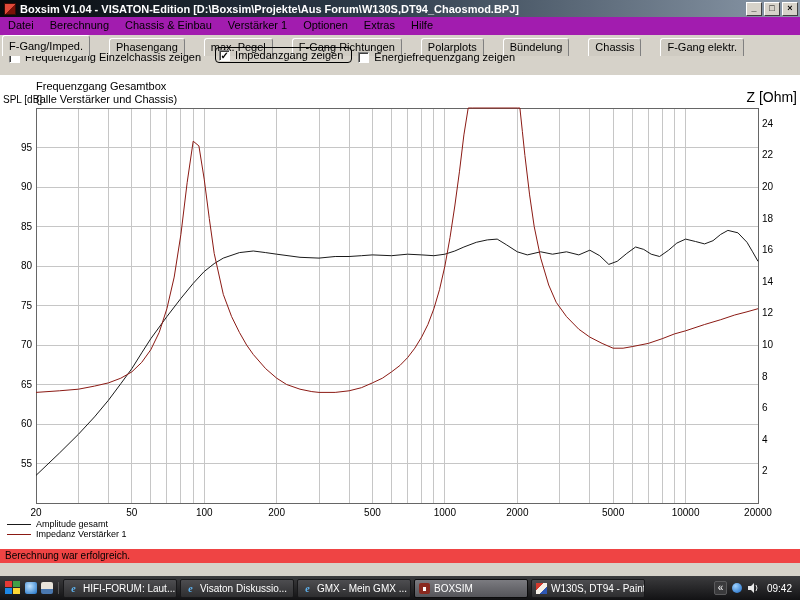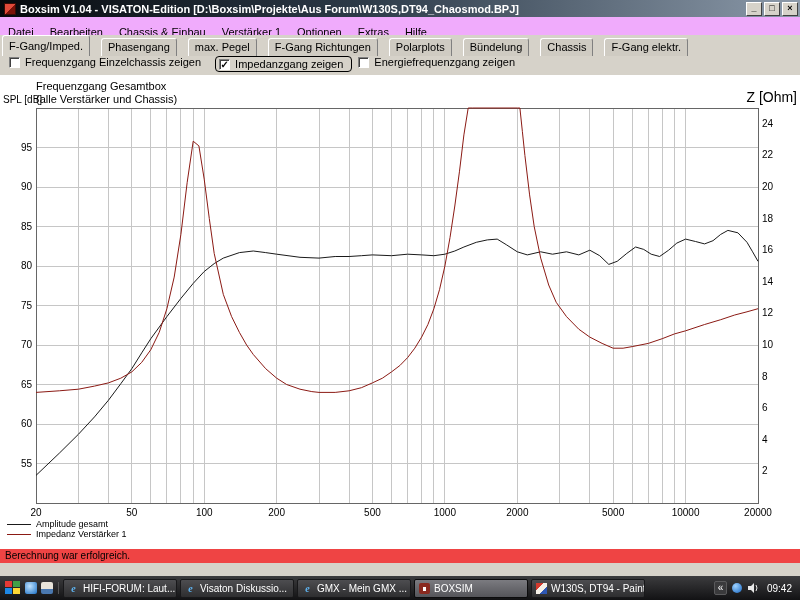--- a/index.html
+++ b/index.html
@@ -12,35 +12,35 @@
     background:linear-gradient(90deg,#06090c 0%,#2c3a48 45%,#8b99a9 100%);
     display:flex;align-items:center;padding:0 2px;color:#fff}
   .app-icon{width:12px;height:12px;margin:0 4px 0 2px;flex:none;
     background:linear-gradient(135deg,#e04a3a 0 55%,#7a1208 55%);border:1px solid #3a0c06}
   .titlebar .title{flex:1;font-size:11px;font-weight:bold;white-space:nowrap;overflow:hidden}
   .win-btn{width:16px;height:14px;margin-left:2px;flex:none;background:#d6d2c9;
     border:1px solid;border-color:#ffffff #404040 #404040 #ffffff;
     font-size:9px;line-height:11px;text-align:center;color:#000;font-weight:bold}
 
   
-  .menubar{position:absolute;top:17px;left:0;right:0;height:30px;background:#f0abfc;
-    display:flex;align-items:center;font-size:11px;color:#000;border-bottom:1px solid #bdb9b0}
+  .menubar{position:absolute;top:17px;left:0;right:0;height:30px;background:#a21caf;
+    display:flex;font-size:11px;color:#000;border-bottom:1px solid #bdb9b0}
   .menu-item{padding:2px 8px;white-space:nowrap}
 
   
   .tabstrip{position:absolute;top:35px;left:0;right:0;height:21px;background:#d6d2c9;
     display:flex;align-items:flex-end;padding-left:2px}
-  .tab{font-size:11px;color:#000;padding:2px 6px 2px;height:18px;margin-right:11px;
+  .tab{font-size:11px;color:#000;padding:2px 6px 2px;height:18px;margin-right:19px;
     background:#cfcbc2;border:1px solid #808080;border-bottom:none;border-radius:3px 3px 0 0;
     border-top-color:#fff;border-left-color:#fff;white-space:nowrap}
   .tab.active{background:#d6d2c9;height:21px;position:relative;z-index:2;padding-top:4px}
 
   
-  .cbrow{position:absolute;top:56px;left:0;right:0;height:19px;display:flex;
-    align-items:flex-start;font-size:11px;color:#000}
+  .cbrow{position:absolute;top:44px;left:0;right:0;height:19px;display:flex;
+    align-items:flex-end;font-size:11px;color:#000}
   .cb{display:flex;align-items:center;white-space:nowrap}
   .cb .box{width:11px;height:11px;background:#fff;margin-right:5px;flex:none;
     border:1px solid;border-color:#808080 #fff #fff #808080;box-shadow:inset 1px 1px 0 #404040;
     font-size:10px;line-height:9px;text-align:center;color:#000;font-weight:bold}
   .cb.focused{border:1px solid #000;border-radius:4px;padding:1px 8px 1px 3px}
 
   
   .chart-panel{position:absolute;top:75px;left:0;right:0;height:486px;background:#fff}
   .chart-title{position:absolute;left:36px;top:5px;font-size:11px;font-weight:normal;color:#000}
   .chart-subtitle{position:absolute;left:36px;top:18px;font-size:11px;color:#000}
@@ -88,21 +88,21 @@
   <div class="titlebar">
     <span class="app-icon"></span>
     <span class="title">Boxsim V1.04 - VISATON-Edition [D:\Boxsim\Projekte\Aus Forum\W130S,DT94_Chaosmod.BPJ]</span>
     <span class="win-btn">_</span>
     <span class="win-btn">□</span>
     <span class="win-btn">×</span>
   </div>
 
   <div class="menubar">
     <span class="menu-item">Datei</span>
-    <span class="menu-item">Bearbeiten</span>
+    <span class="menu-item">Berechnung</span>
     <span class="menu-item">Chassis &amp; Einbau</span>
     <span class="menu-item">Verstärker 1</span>
     <span class="menu-item">Optionen</span>
     <span class="menu-item">Extras</span>
     <span class="menu-item">Hilfe</span>
   </div>
 
   <div class="tabstrip">
     <span class="tab active">F-Gang/Imped.</span>
     <span class="tab">Phasengang</span>

